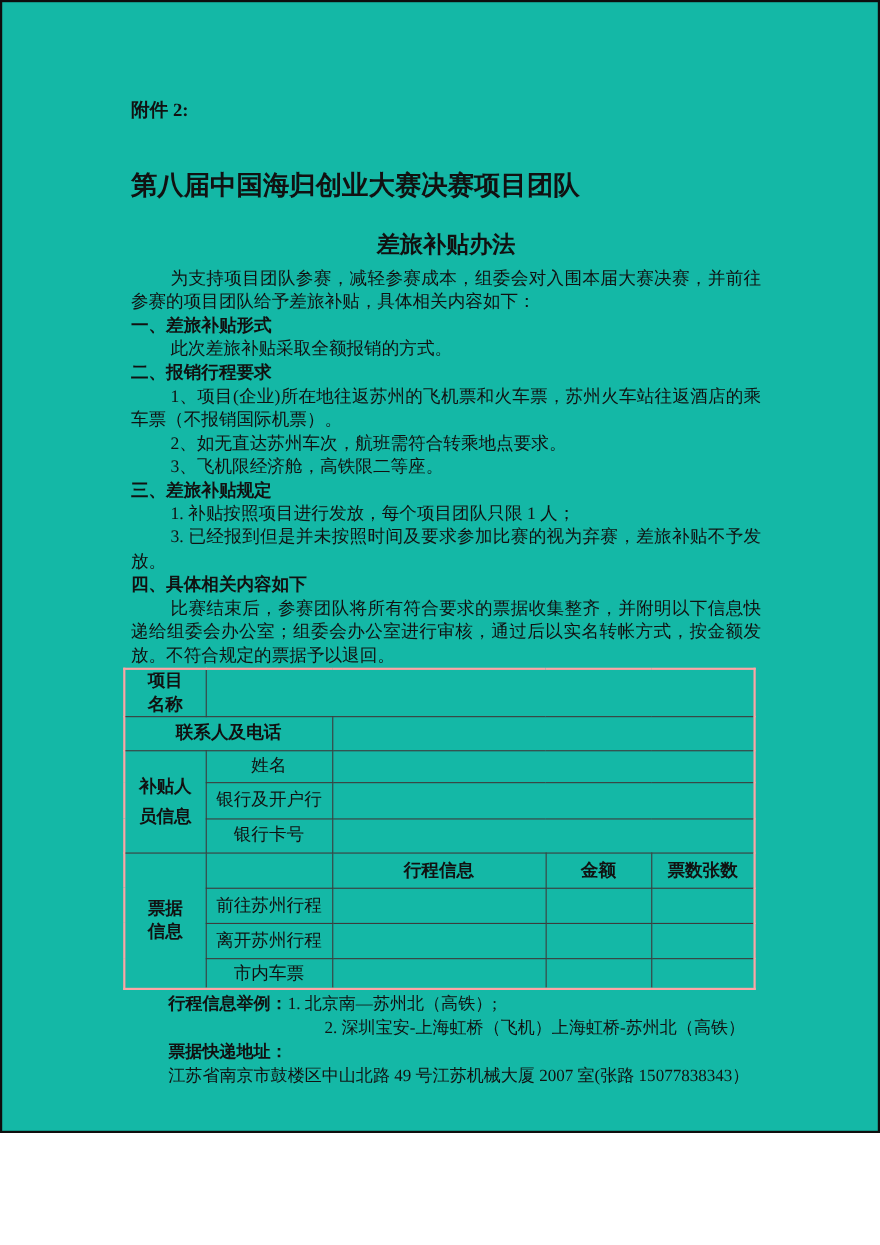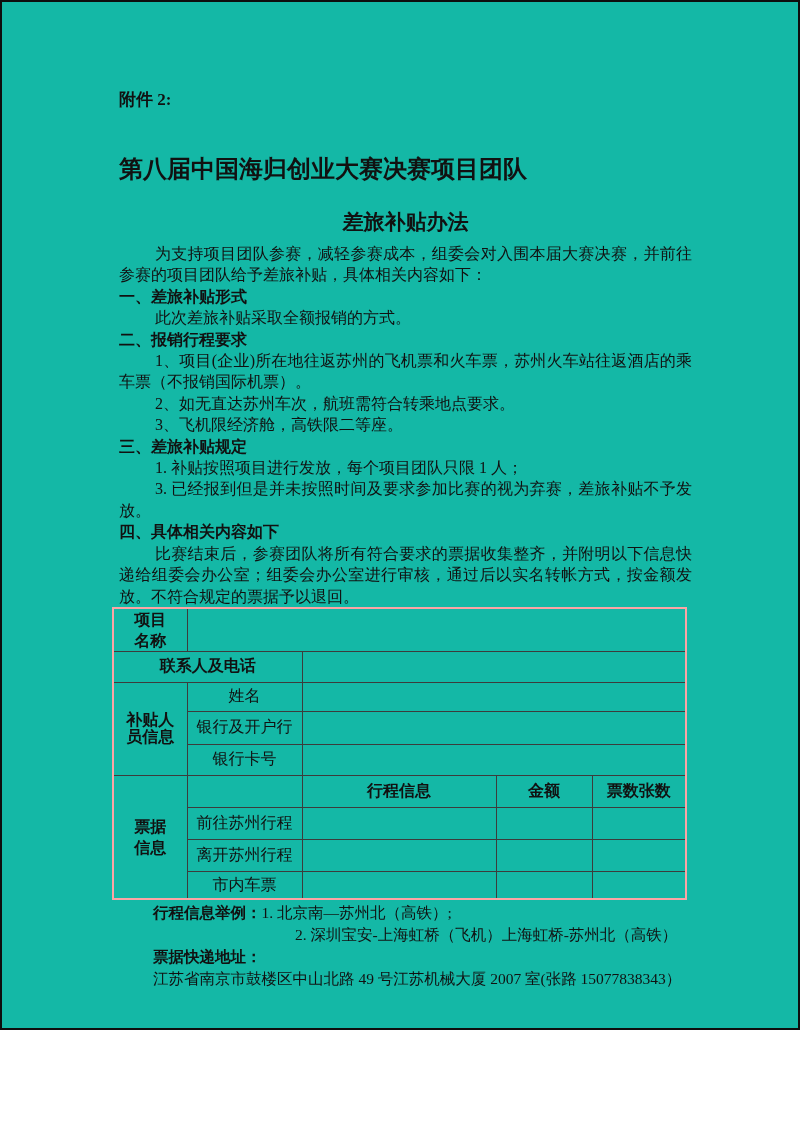--- a/index.html
+++ b/index.html
@@ -51,21 +51,21 @@
   }
   table.formtbl td {
     border: 1px solid #3c3c3c;
     vertical-align: middle;
     text-align: center;
     padding: 0 2px;
   }
   td.lbl { font-weight: 700; }
   td.left-lbl { text-align: left; padding-left: 8px; font-weight: 700; }
   .w2 { display: inline-block; width: 2em; line-height: 21px; text-align: center; }
-  .w3 { display: inline-block; width: 3em; line-height: 17px; text-align: right; }
+  .w3 { display: inline-block; width: 3em; line-height: 27px; text-align: right; }
   
   .notes {
     margin-top: 2px;
     padding-left: 34px;
     font-size: 15.5px; line-height: 22px;
   }
   .note-cont { padding-left: 142px; }
   .footer {
     position: absolute;
     left: 0; right: 0; top: 1030px;

